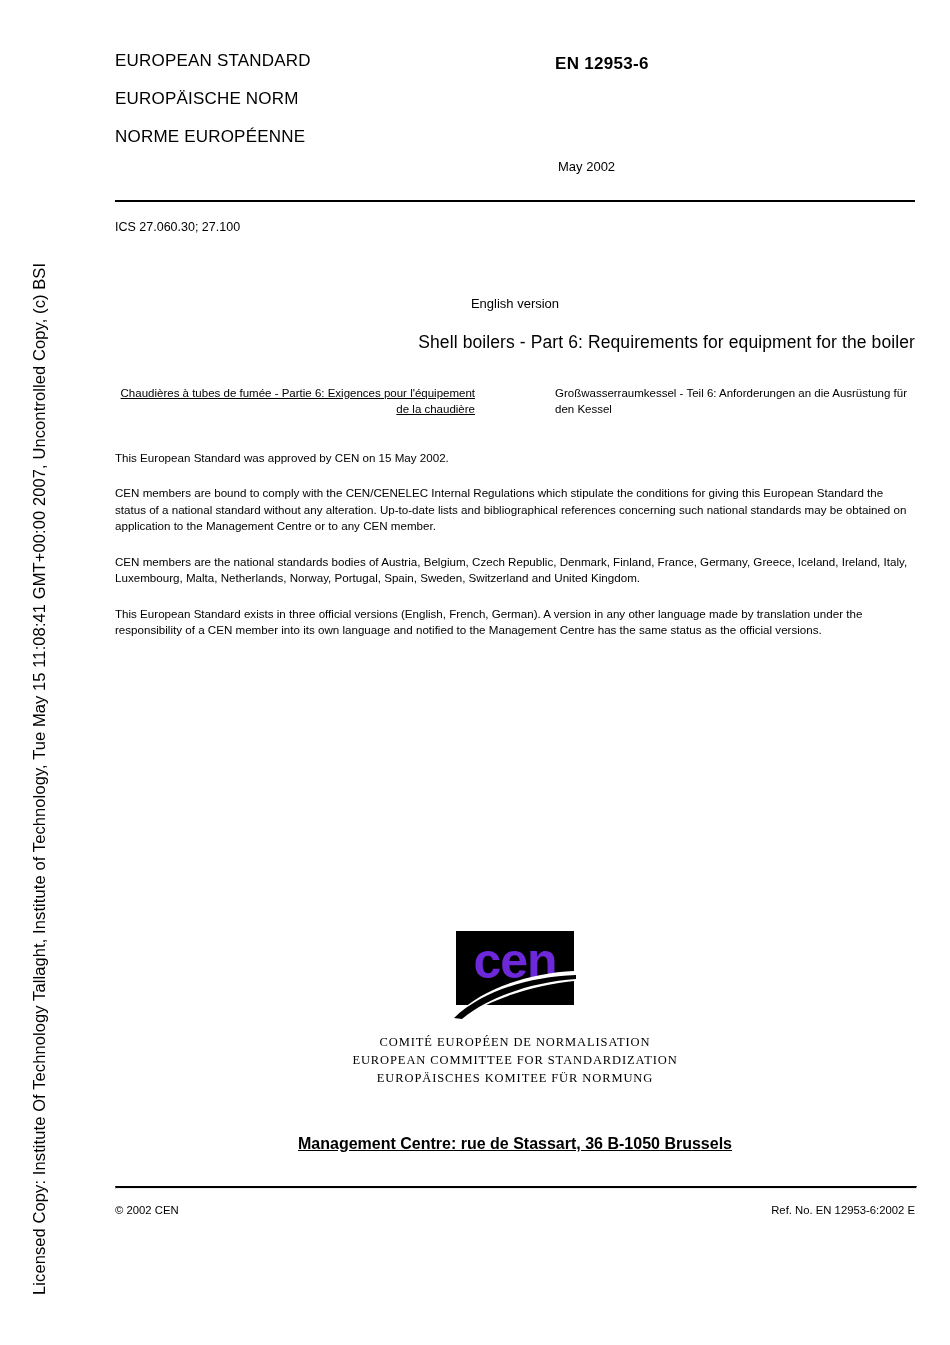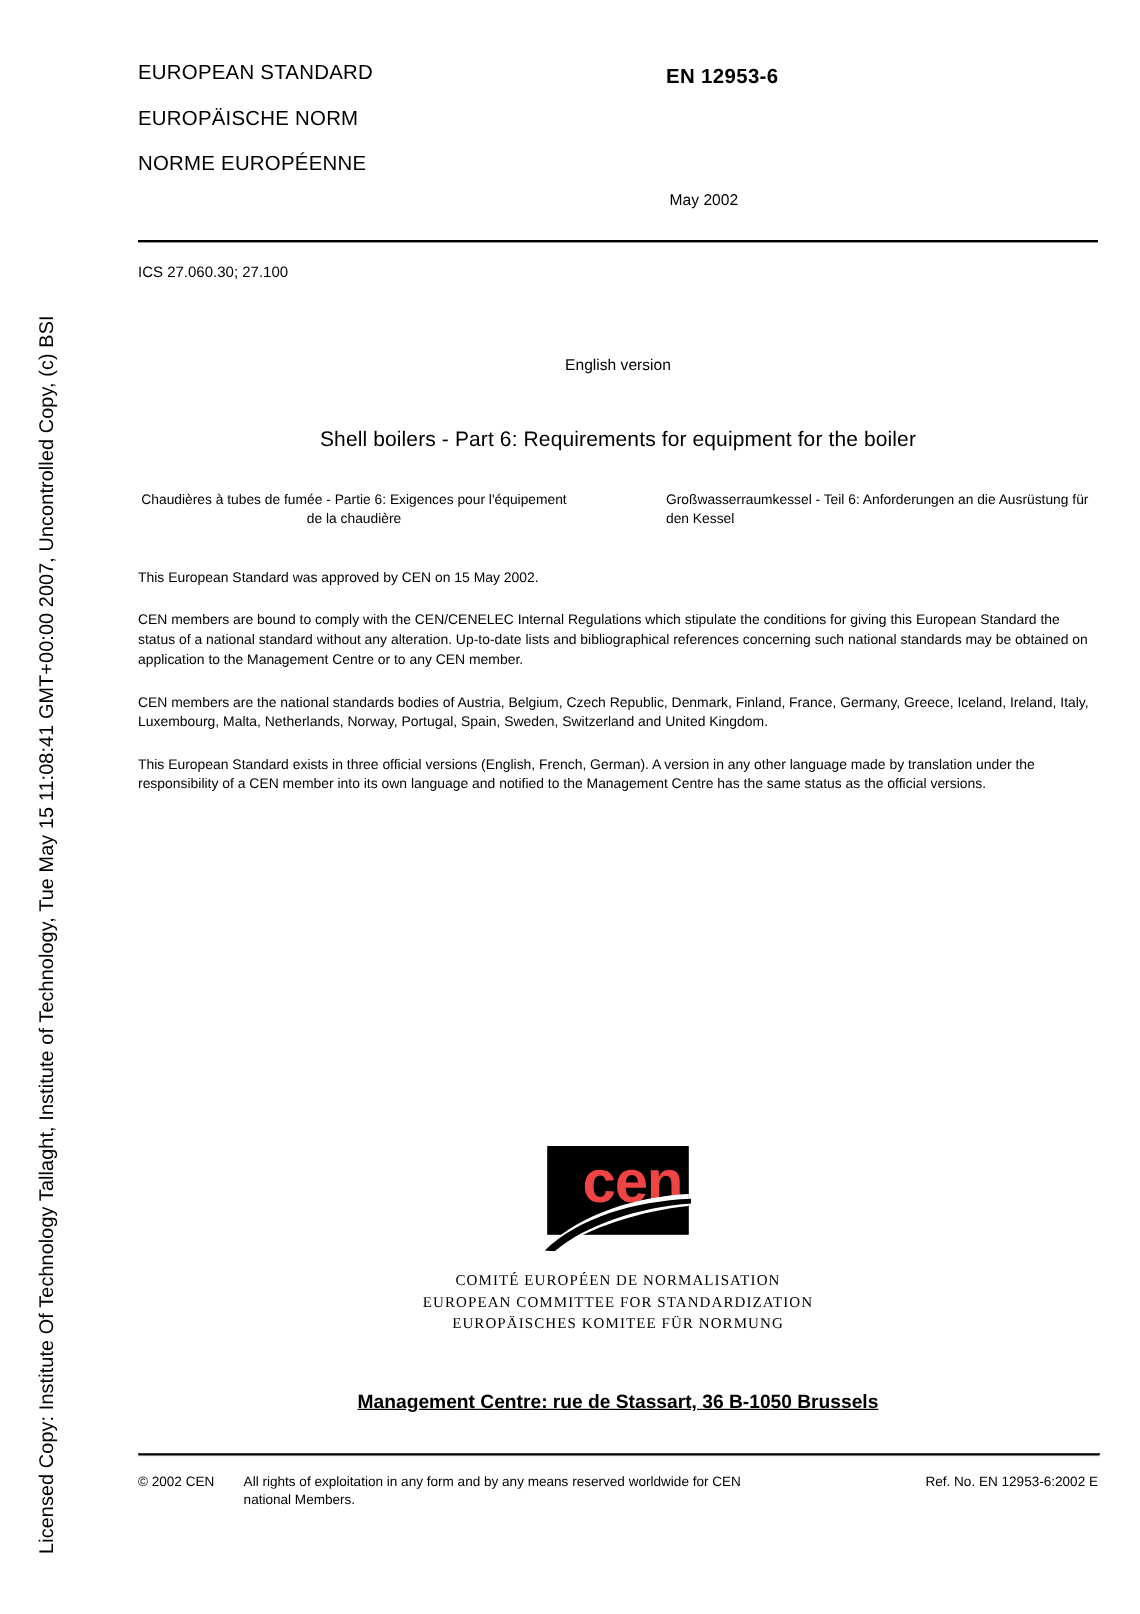--- a/index.html
+++ b/index.html
@@ -95,38 +95,39 @@
     margin-top: 18px;
   }
 
   .english-version {
     text-align: center;
     font-size: 13px;
     margin-top: 62px;
   }
 
   .title-en {
-    text-align: center;
+    text-align: right;
     font-size: 17.5px;
-    margin-top: 45px;
+    margin-top: 21px;
     letter-spacing: 0.1px;
   }
 
   .alt-titles {
     position: relative;
     margin-top: 33px;
     height: 42px;
     font-size: 11.5px;
     line-height: 1.35;
   }
   .alt-fr {
     position: absolute;
     left: 0;
     width: 360px;
-    text-align: center;
+    text-align: right;
+    text-decoration: underline;
   }
   .alt-de {
     position: absolute;
     right: 0;
     width: 360px;
   }
 
   .para {
     font-size: 11.6px;
     line-height: 1.42;
@@ -155,28 +156,27 @@
     width: 118px;
     height: 74px;
     background: #000;
   }
   .cen-letters {
     position: absolute;
     left: 0;
     top: 2px;
     width: 118px;
     height: 56px;
-    color: #ef4444;
+    color: #6d28d9;
     font-family: "Liberation Sans", sans-serif;
     font-weight: bold;
     font-size: 50px;
     letter-spacing: -1px;
     line-height: 56px;
     text-align: center;
-    padding-left: 12px;
   }
   .cen-swoosh {
     position: absolute;
     left: -2px;
     top: 38px;
     width: 122px;
     height: 50px;
     overflow: hidden;
   }
 
@@ -281,18 +281,17 @@
     </div>
 
     <div class="mgmt">Management Centre: rue de Stassart, 36    B-1050 Brussels</div>
 
     <div class="bottom-rule-wrap">
       <hr class="rule-bottom">
     </div>
 
     <div class="footer">
       <div class="footer-left">© 2002 CEN</div>
-      <div class="footer-mid">All rights of exploitation in any form and by any means reserved worldwide for CEN national Members.</div>
       <div class="footer-right">Ref. No. EN 12953-6:2002 E</div>
     </div>
 
   </div>
 </div>
 
 </body></html>

